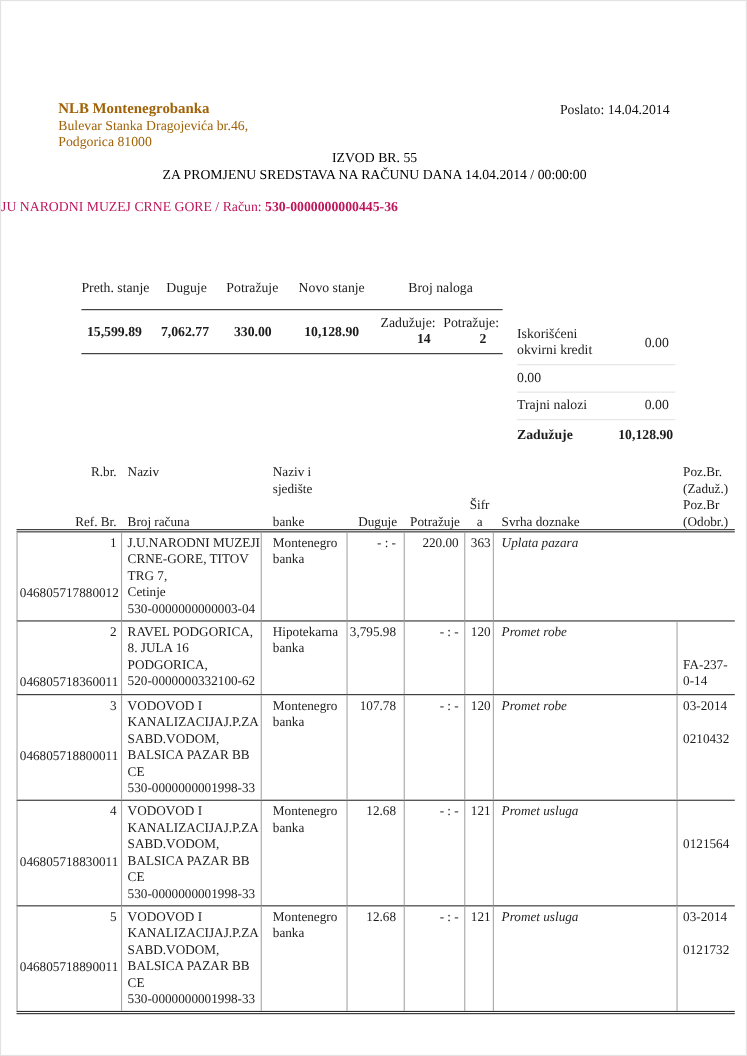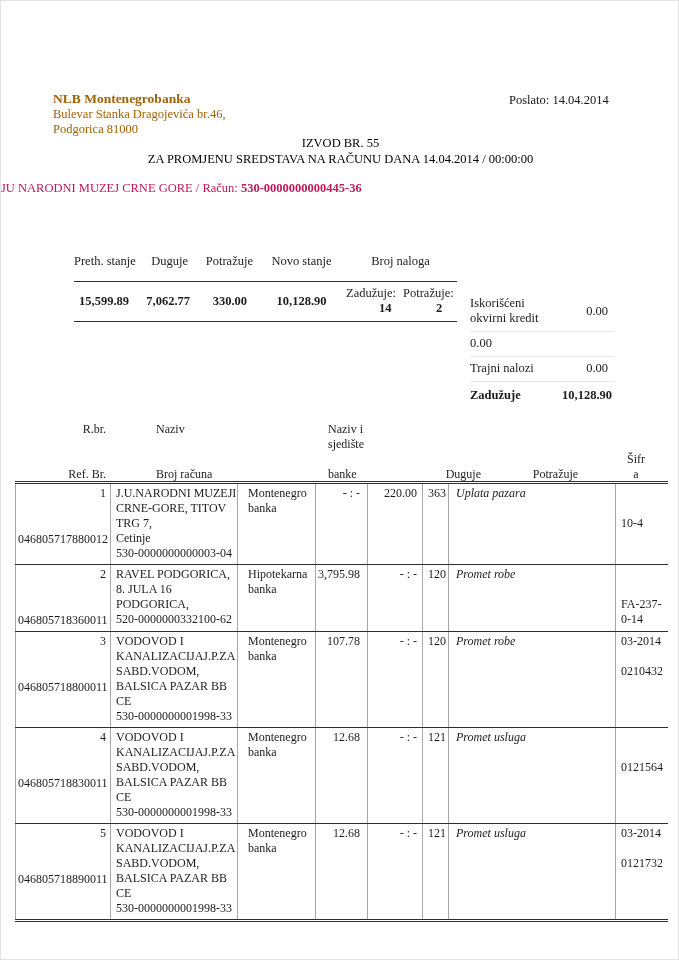--- a/index.html
+++ b/index.html
@@ -39,21 +39,21 @@
   .side { position:absolute; left:469px; top:251px; width:144px; font-size:12.5px;margin-top:40px; }
   .side-item { display:flex; justify-content:space-between; align-items:center; padding:4px 0 5px; border-bottom:1px solid #e4e4e4; }
   .side-item .lbl { width:86px; line-height:15px; }
   .side-item .val { padding-right:6px; }
   .side-total { display:flex; justify-content:space-between; align-items:center; padding:6px 0 2px; font-weight:bold; }
   .side-total .val { padding-right:2px; }
 
   
   .mtable { position:absolute; left:14px; top:415px; width:653px; font-size:12px; line-height:15px; }
   .grid8 { display:grid; grid-template-columns:96px 127px 78px 52px 55px 26px 167px 52px; }
-  .thead { border-bottom:3px double #2e2e2e; height:68px;gap:40px; }
+  .thead { border-bottom:3px double #2e2e2e; height:68px; }
   .thead > div { display:flex; flex-direction:column; justify-content:space-between; padding-top:6px; padding-bottom:4px; }
   .h-c1 { text-align:right; padding-right:5px; }
   .h-c2 { padding-left:5px; }
   .h-c3 { padding-left:10px; }
   .h-c4 { justify-content:flex-end !important; text-align:right; padding-right:7px; }
   .h-c5 { justify-content:flex-end !important; text-align:center; padding:0 3px 4px; overflow-wrap:anywhere; }
   .h-c6 { justify-content:flex-end !important; text-align:center; padding:0 2px 4px; overflow-wrap:anywhere; }
   .h-c7 { justify-content:flex-end !important; padding-left:7px; }
   .h-c8 { padding-left:5px; padding-right:2px; }
 
@@ -182,24 +182,20 @@
         <div>CRNE-GORE, TITOV</div>
         <div>TRG 7,</div>
         <div>Cetinje</div>
         <div>530-0000000000003-04</div>
       </div>
       <div class="c-bank">Montenegro banka</div>
       <div class="c-dug">- : -</div>
       <div class="c-pot">220.00</div>
       <div class="c-sif">363</div>
       <div class="c-svr">Uplata pazara</div>
-      <div class="c-poz">
-        <div class="zaduz"></div>
-        <div class="odobr">10-4</div>
-      </div>
     </div>
 
     <div class="grid8 trow">
       <div class="c-refcol">
         <div class="rbr">2</div>
         <div class="ref">046805718360011</div>
       </div>
       <div class="c-name">
         <div>RAVEL PODGORICA,</div>
         <div>8. JULA 16</div>

